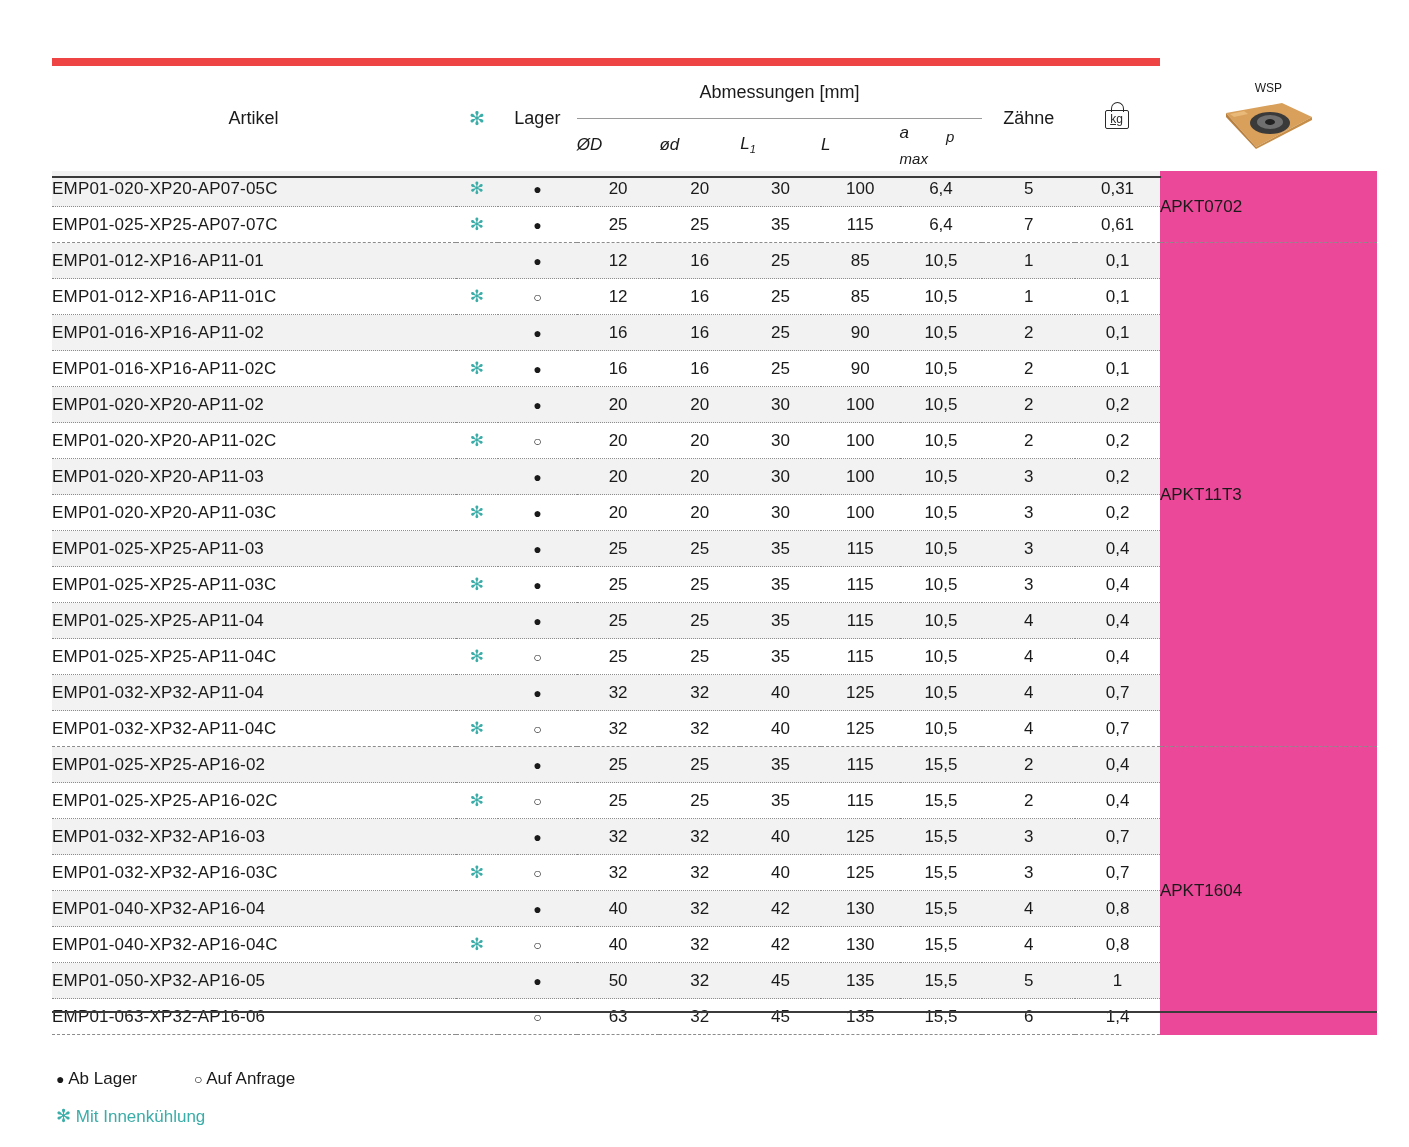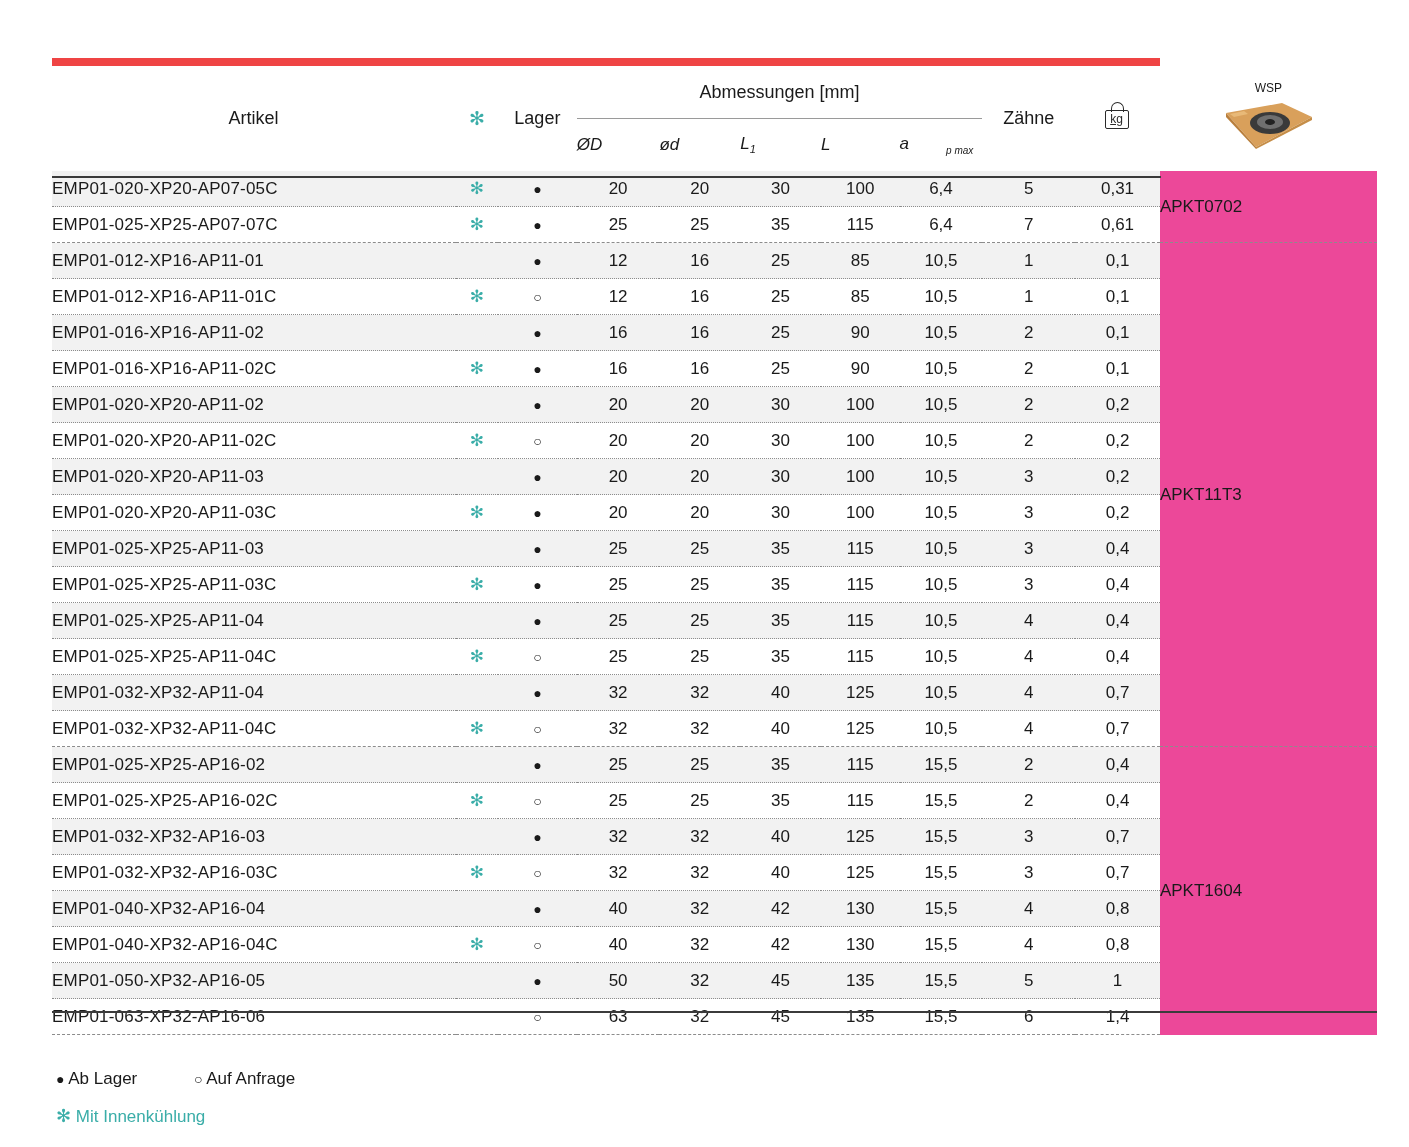--- a/index.html
+++ b/index.html
@@ -60,21 +60,21 @@
     border-bottom: 1px solid #9a9a9a;
   }
   .sub {
     font-size: 17px;
     font-style: italic;
   }
   .sub sub {
     font-size: 11px;
   }
   .ap sub {
-    font-size: 10px;
+    font-size: 15px;
     padding-left: 37px;
   }
   .snow {
     color: #3aada8;
     font-size: 19px;
     text-align: center;
     line-height: 1;
   }
   .wsp-head {
     text-align: center;

